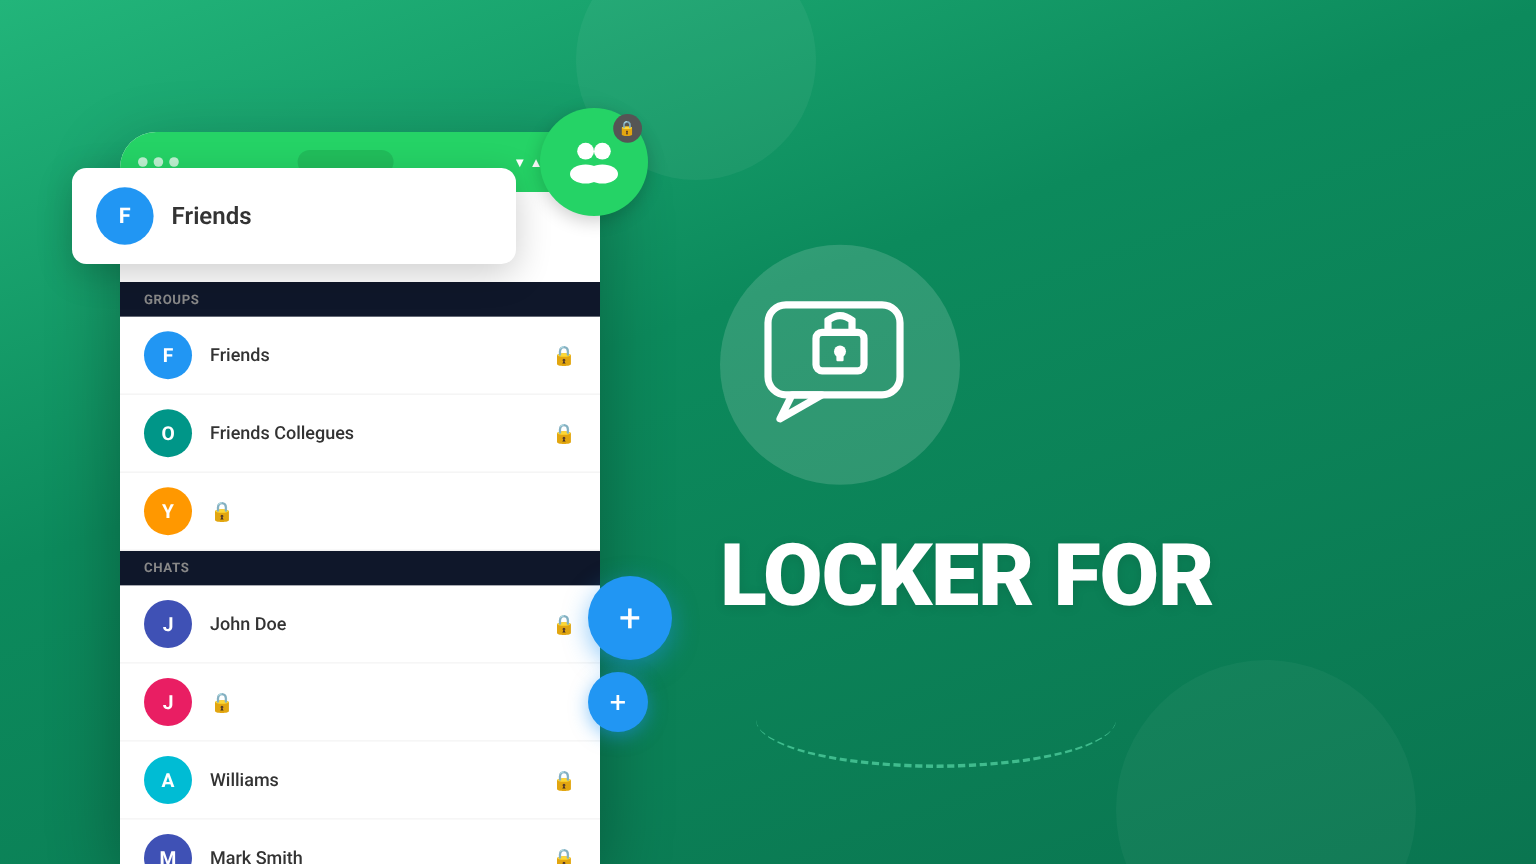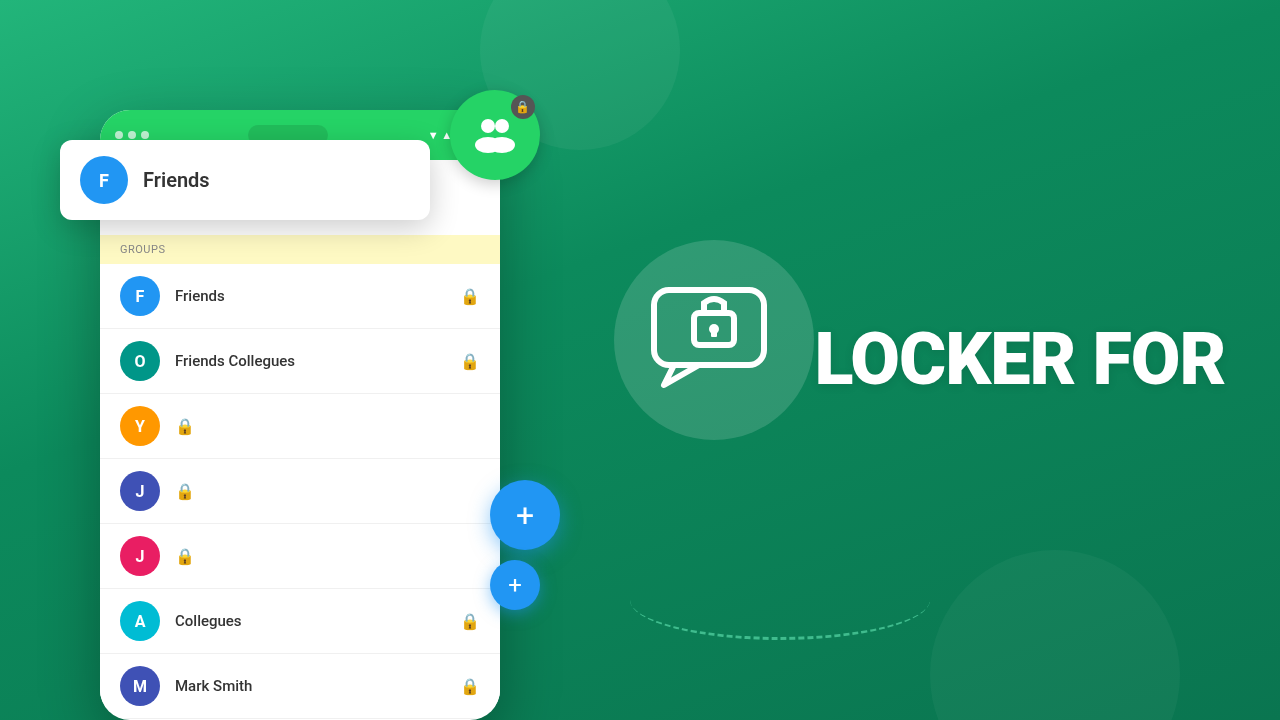--- a/index.html
+++ b/index.html
@@ -170,24 +170,24 @@
       top: 155px;
       width: 400px;
       background: white;
       border-radius: 0 0 30px 30px;
       overflow: hidden;
     }
 
     .section-label {
       padding: 8px 20px;
       font-size: 11px;
-      font-weight: 400;
+      font-weight: 700;
       color: #888;
       letter-spacing: 0.5px;
-      background: #fef9c3;
+      background: #0f172a;
     }
 
     .chat-item {
       display: flex;
       align-items: center;
       padding: 12px 20px;
       gap: 15px;
       border-bottom: 1px solid #f0f0f0;
       background: white;
       position: relative;
@@ -254,21 +254,22 @@
     }
 
     
     .right-section {
       position: absolute;
       right: 0;
       top: 0;
       width: 720px;
       height: 100%;
       display: flex;
-      align-items: center;
+      flex-direction: column;
+      align-items: flex-start;
       justify-content: center;
       padding: 40px;
     }
 
     
     .icon-circle {
       width: 200px;
       height: 200px;
       background: rgba(255,255,255,0.15);
       border-radius: 50%;
@@ -382,34 +383,36 @@
         <div class="chat-item-avatar avatar-teal">O</div>
         <span class="chat-item-name">Friends Collegues</span>
         <span class="lock-icon">🔒</span>
       </div>
 
       <div class="chat-item">
         <div class="chat-item-avatar avatar-orange">Y</div>
         <span class="lock-icon">🔒</span>
       </div>
 
+      <div class="section-label">CHATS</div>
 
       <div class="chat-item">
         <div class="chat-item-avatar avatar-indigo">J</div>
+        <span class="chat-item-name">John Doe</span>
         <span class="lock-icon">🔒</span>
       </div>
 
       <div class="chat-item">
         <div class="chat-item-avatar avatar-red">J</div>
         <span class="lock-icon">🔒</span>
       </div>
 
       <div class="chat-item">
         <div class="chat-item-avatar avatar-cyan">A</div>
-        <span class="chat-item-name">Collegues</span>
+        <span class="chat-item-name">Williams</span>
         <span class="lock-icon">🔒</span>
       </div>
 
       <div class="chat-item">
         <div class="chat-item-avatar avatar-indigo">M</div>
         <span class="chat-item-name">Mark Smith</span>
         <span class="lock-icon">🔒</span>
       </div>
 
     </div>

